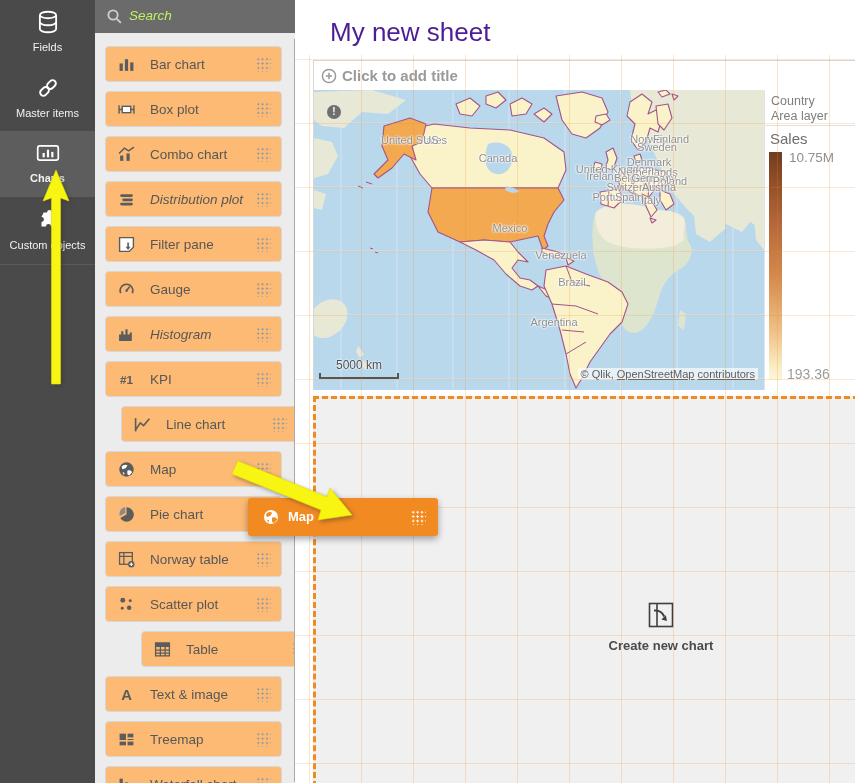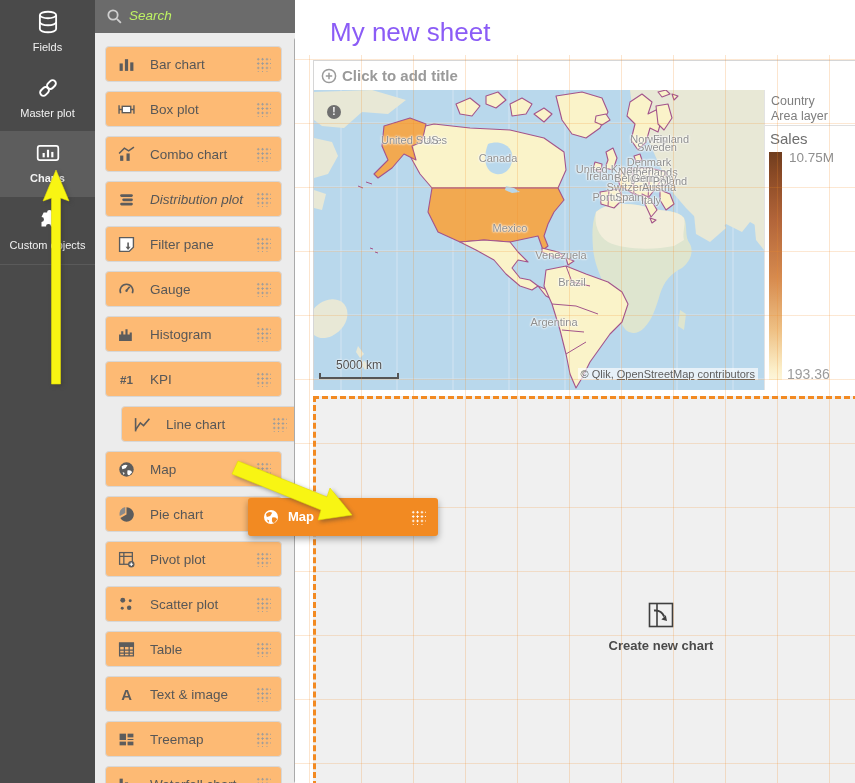--- a/index.html
+++ b/index.html
@@ -24,21 +24,21 @@
   .ci-ic { position:absolute; left:12px; top:9px; width:17px; height:17px; color:#5c5c5c; }
   .ci-label { position:absolute; left:44px; top:10px; font-size:13.5px; color:#575757; }
   .handle { position:absolute; right:10px; top:10px; width:15px; height:15px;
     background-image:radial-gradient(circle,#9b9b9b 1.05px,transparent 1.15px);
     background-size:4.4px 4.4px; cursor:grab; }
   #panel-scrollbar { position:absolute; left:294px; top:38px; width:4px; height:745px;
     background:#aaaaaa; border-radius:2px; }
 
   
   #main { position:absolute; left:295px; top:0; width:560px; height:783px; background:#fff; overflow:hidden; }
-  #sheet-title { position:absolute; left:35px; top:17px; font-size:26px; color:#8b5cf6; }
+  #sheet-title { position:absolute; left:35px; top:17px; font-size:26px; color:#4c1d95; }
   #grid-overlay { position:absolute; left:0; top:55px; width:560px; height:728px; z-index:3; pointer-events:none;
     background-image:
       repeating-linear-gradient(90deg, rgba(242,138,34,.22) 0 1px, transparent 1px 52px),
       repeating-linear-gradient(180deg, rgba(242,138,34,.20) 0 1px, transparent 1px 64px);
     background-position:14px 0px, 0px 4px; }
 
   
   #map-object { position:absolute; left:18px; top:60px; width:544px; height:330px; background:#fff;
     border:1px solid #d6d6d6; z-index:1; }
   #map-header { position:absolute; left:0; top:0; width:100%; height:29px; }
@@ -93,21 +93,21 @@
     </svg>
     <div class="sb-label">Fields</div>
   </div>
   <div class="sb-item" style="top:66px">
     <svg class="sb-ic" width="26" height="26" viewBox="0 0 24 24" fill="none" stroke="#fff" stroke-width="1.8">
       <g transform="rotate(-45 12 12)">
         <rect x="3" y="9" width="9" height="6" rx="3"></rect>
         <rect x="12" y="9" width="9" height="6" rx="3"></rect>
       </g>
     </svg>
-    <div class="sb-label">Master plot</div>
+    <div class="sb-label">Master items</div>
   </div>
   <div class="sb-item selected" style="top:131px">
     <svg class="sb-ic" width="26" height="26" viewBox="0 0 24 24" fill="none" stroke="#fff" stroke-width="1.6">
       <rect x="2.5" y="5.5" width="19" height="13" rx="2"></rect>
       <rect x="7" y="12" width="2" height="4" fill="#fff" stroke="none"></rect>
       <rect x="11" y="9" width="2" height="7" fill="#fff" stroke="none"></rect>
       <rect x="15" y="11" width="2" height="5" fill="#fff" stroke="none"></rect>
     </svg>
     <div class="sb-label">Charts</div>
   </div>
@@ -175,21 +175,21 @@
       </div>
       <div class="chart-item" style="top: 271px;">
         <span class="ci-ic"><svg width="17" height="17" viewBox="0 0 16 16" fill="none" stroke="#5c5c5c" stroke-width="1.5">
             <path d="M2.5 11.5 a6 6 0 1 1 11 0"></path>
             <path d="M8 9 l3 -3.6" stroke-width="1.6"></path>
             <circle cx="8" cy="9.2" r="1.1" fill="#5c5c5c" stroke="none"></circle>
           </svg></span>
         <span class="ci-label">Gauge</span>
         <span class="handle"></span>
       </div>
-      <div class="chart-item" style="top: 316px;">
+      <div class="chart-item" style="top: 316px; font-style: italic;">
         <span class="ci-ic"><svg width="17" height="17" viewBox="0 0 16 16" fill="#5c5c5c">
             <path d="M1 14 V8 h2 V5 h2 v3 h2 V3 h2 v5 h2 V6 h2 v8 Z"></path>
           </svg></span>
         <span class="ci-label">Histogram</span>
         <span class="handle"></span>
       </div>
       <div class="chart-item" style="top: 361px;">
         <span class="ci-ic"><svg width="17" height="17" viewBox="0 0 16 16">
             <text x="8" y="12" text-anchor="middle" font-size="11" font-weight="bold" fill="#5c5c5c" font-family="Liberation Sans,sans-serif">#1</text>
           </svg></span>
@@ -222,34 +222,34 @@
         <span class="ci-label">Pie chart</span>
         <span class="handle"></span>
       </div>
       <div class="chart-item" style="top: 541px;">
         <span class="ci-ic"><svg width="17" height="17" viewBox="0 0 16 16" fill="none" stroke="#5c5c5c" stroke-width="1.2">
             <rect x="1.5" y="1.5" width="12" height="11"></rect>
             <path d="M1.5 5 h12 M5.5 1.5 v11"></path>
             <circle cx="12.5" cy="12.5" r="3" fill="#5c5c5c" stroke="none"></circle>
             <path d="M12.5 10.8 v3.4 M10.8 12.5 h3.4" stroke="#fff" stroke-width="1.1"></path>
           </svg></span>
-        <span class="ci-label">Pivot plot</span>
+        <span class="ci-label">Norway table</span>
         <span class="handle"></span>
       </div>
       <div class="chart-item" style="top: 586px;">
         <span class="ci-ic"><svg width="17" height="17" viewBox="0 0 16 16" fill="#5c5c5c">
             <circle cx="4.5" cy="4" r="2.3"></circle>
             <circle cx="11.5" cy="4.5" r="1.4"></circle>
             <circle cx="4" cy="11.5" r="1.4"></circle>
             <circle cx="10.5" cy="11" r="2.1"></circle>
           </svg></span>
         <span class="ci-label">Scatter plot</span>
         <span class="handle"></span>
       </div>
-      <div class="chart-item" style="top: 631px;">
+      <div class="chart-item" style="top: 631px; margin-left: 36px;">
         <span class="ci-ic"><svg width="17" height="17" viewBox="0 0 16 16" fill="none" stroke="#5c5c5c" stroke-width="1.2">
             <rect x="1.5" y="2" width="13" height="12"></rect>
             <rect x="1.5" y="2" width="13" height="3" fill="#5c5c5c"></rect>
             <path d="M1.5 8.5 h13 M1.5 11.5 h13 M6 5 v9 M10.5 5 v9"></path>
           </svg></span>
         <span class="ci-label">Table</span>
         <span class="handle"></span>
       </div>
       <div class="chart-item" style="top: 676px;">
         <span class="ci-ic"><svg width="17" height="17" viewBox="0 0 16 16">

